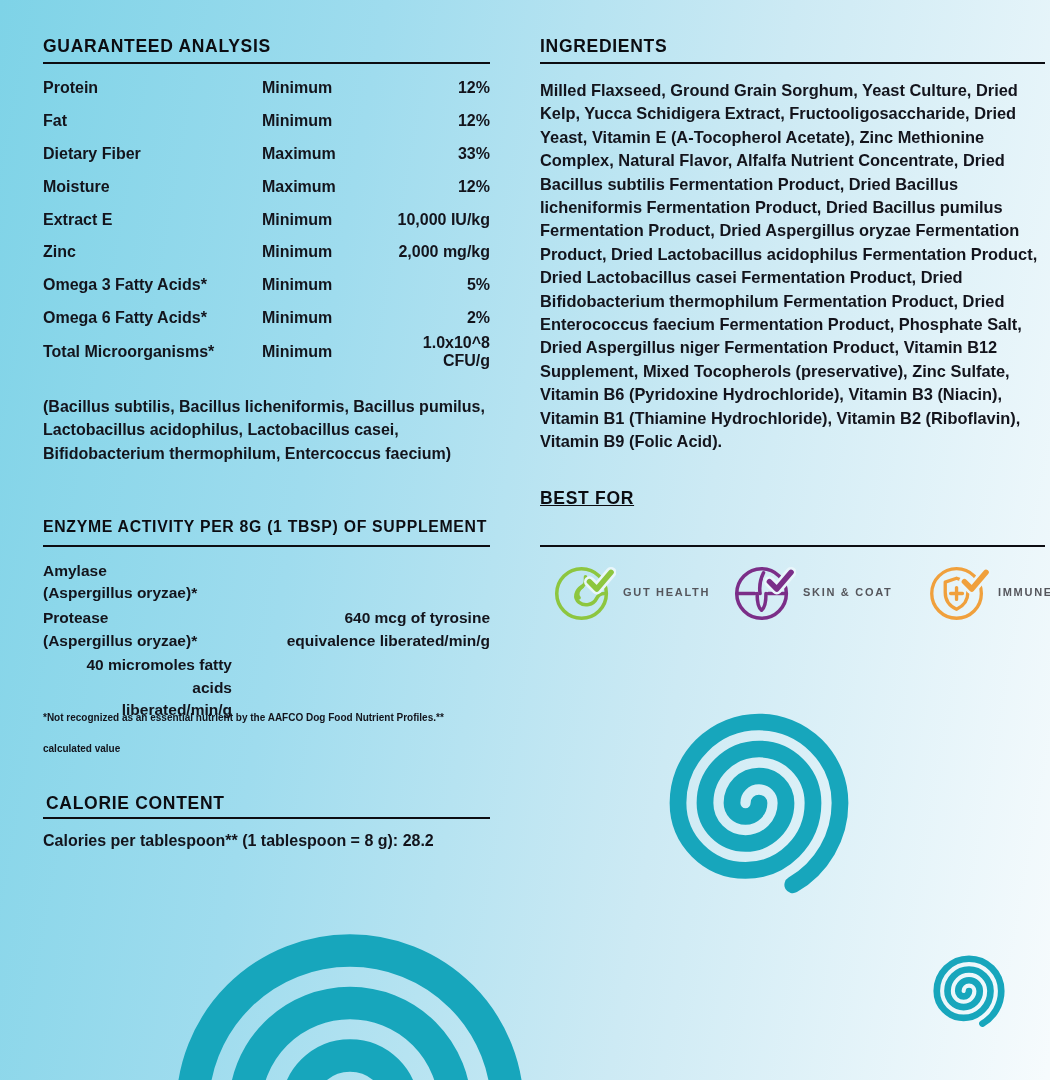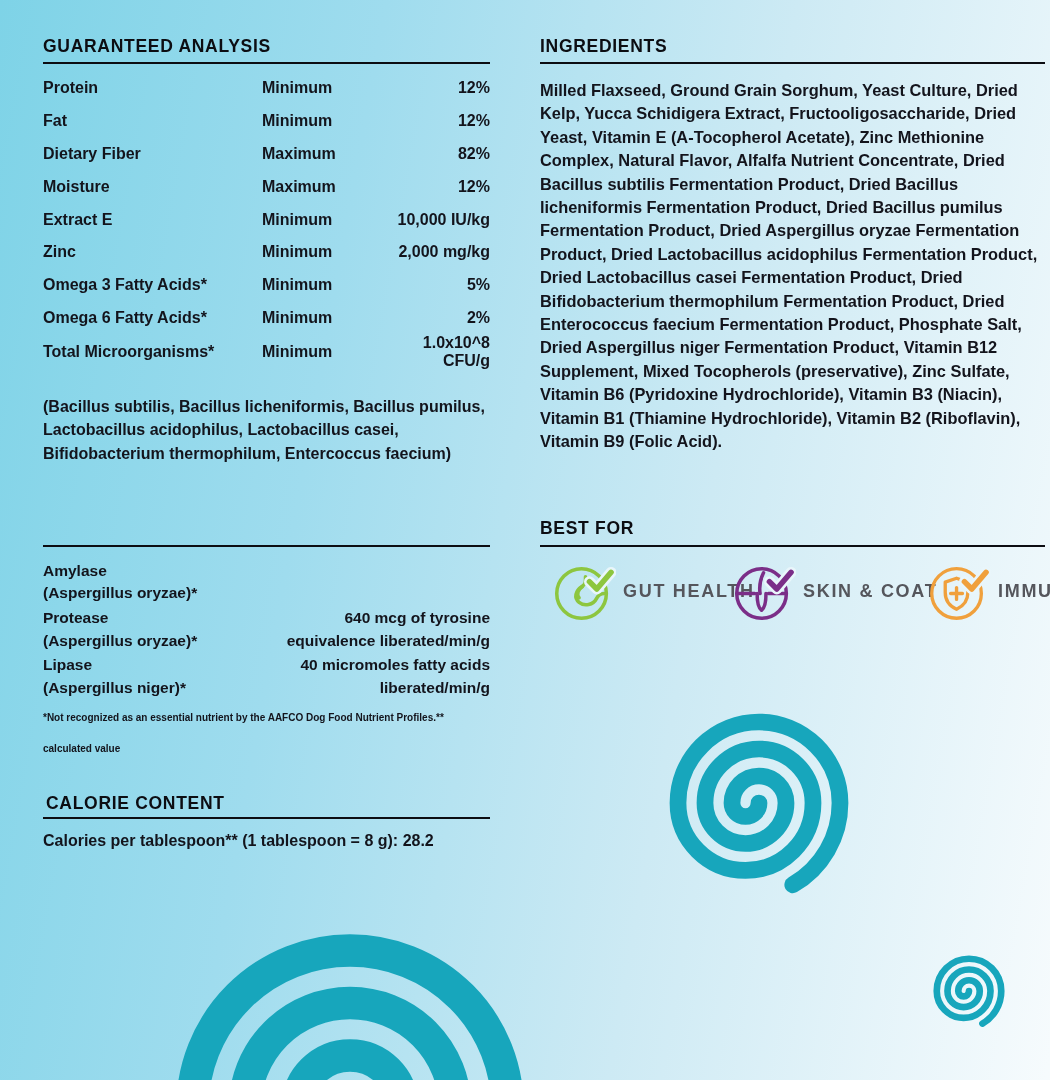--- a/index.html
+++ b/index.html
@@ -30,21 +30,21 @@
   .body-text{font-size:16px;font-weight:600;line-height:23.4px;margin:0;}
   
   .enz-row{
     display:grid;grid-template-columns:1fr 258px;align-items:start;
     font-size:15.5px;font-weight:600;line-height:22.4px;margin-bottom:2.4px;min-height:44.8px;
   }
   .enz-row .act{text-align:right;white-space:pre-line;}
   .footnote{font-size:10px;font-weight:700;line-height:31px;margin:0;}
   
   .bf-item{display:flex;align-items:center;gap:7px;position:absolute;top:0;}
-  .bf-label{font-size:18px;font-weight:600;letter-spacing:1.7px;color:#55565c;white-space:nowrap;}
+  .bf-label{font-size:11px;font-weight:600;letter-spacing:1.7px;color:#55565c;white-space:nowrap;}
   .bf-icon{display:block;}
   .spiral{color:#17a6bc;}
 </style>
 </head>
 <body>
 
 <div class="canvas">
 
   <svg width="0" height="0" style="position:absolute" aria-hidden="true">
     <symbol id="spiral" viewBox="-40 -40 80 80">
@@ -81,21 +81,21 @@
         <span class="val">12%</span>
       </div>
       <div class="ga-row">
         <span>Fat</span>
         <span>Minimum</span>
         <span class="val">12%</span>
       </div>
       <div class="ga-row">
         <span>Dietary Fiber</span>
         <span>Maximum</span>
-        <span class="val">82%</span>
+        <span class="val">33%</span>
       </div>
       <div class="ga-row">
         <span>Moisture</span>
         <span>Maximum</span>
         <span class="val">12%</span>
       </div>
       <div class="ga-row">
         <span>Extract E</span>
         <span>Minimum</span>
         <span class="val">10,000 IU/kg</span>
@@ -117,62 +117,59 @@
       </div>
       <div class="ga-row">
         <span>Total Microorganisms*</span>
         <span>Minimum</span>
         <span class="val">1.0x10^8 CFU/g</span>
       </div>
     </div>
 
     <p class="abs body-text" style="top:395px;width:100%;">(Bacillus subtilis, Bacillus licheniformis, Bacillus pumilus, Lactobacillus acidophilus, Lactobacillus casei, Bifidobacterium thermophilum, Entercoccus faecium)</p>
 
+    <h3 class="abs sec-title" style="top:518px;">ENZYME ACTIVITY PER 8G (1 TBSP) OF SUPPLEMENT</h3>
     <div class="abs rule" style="top:545px;"></div>
 
     <div class="abs" style="top:560px;width:100%;">
       <div class="enz-row">
         <span>
           <span>Amylase</span><br>
           <span>(Aspergillus oryzae)*</span>
         </span>
       </div>
       <div class="enz-row">
         <span>
           <span>Protease</span><br>
           <span>(Aspergillus oryzae)*</span>
         </span>
         <span class="act">640 mcg of tyrosine
 equivalence liberated/min/g</span>
       </div>
       <div class="enz-row">
-        <span>
-          <span>Lipase</span><br>
-          <span>(Aspergillus niger)*</span>
-        </span>
         <span class="act">40 micromoles fatty acids
 liberated/min/g</span>
       </div>
     </div>
 
     <p class="abs footnote" style="top:702px;width:100%;">*Not recognized as an essential nutrient by the AAFCO Dog Food Nutrient Profiles.** calculated value</p>
 
     <h2 class="abs sec-title" style="top:793px;left:3px;">CALORIE CONTENT</h2>
     <div class="abs rule" style="top:817px;"></div>
     <p class="abs body-text" style="top:829px;width:100%;">Calories per tablespoon** (1 tablespoon = 8 g): 28.2</p>
   </section>
 
   <section class="abs col-right">
 
     <h2 class="abs sec-title" style="top:36px;">INGREDIENTS</h2>
     <div class="abs rule" style="top:62px;"></div>
 
     <p class="abs body-text" style="top:79px;width:100%;font-size:16.4px;">Milled Flaxseed, Ground Grain Sorghum, Yeast Culture, Dried Kelp, Yucca Schidigera Extract, Fructooligosaccharide, Dried Yeast, Vitamin E (A-Tocopherol Acetate), Zinc Methionine Complex, Natural Flavor, Alfalfa Nutrient Concentrate, Dried Bacillus subtilis Fermentation Product, Dried Bacillus licheniformis Fermentation Product, Dried Bacillus pumilus Fermentation Product, Dried Aspergillus oryzae Fermentation Product, Dried Lactobacillus acidophilus Fermentation Product, Dried Lactobacillus casei Fermentation Product, Dried Bifidobacterium thermophilum Fermentation Product, Dried Enterococcus faecium Fermentation Product, Phosphate Salt, Dried Aspergillus niger Fermentation Product, Vitamin B12 Supplement, Mixed Tocopherols (preservative), Zinc Sulfate, Vitamin B6 (Pyridoxine Hydrochloride), Vitamin B3 (Niacin), Vitamin B1 (Thiamine Hydrochloride), Vitamin B2 (Riboflavin), Vitamin B9 (Folic Acid).</p>
 
-    <h2 class="abs sec-title" style="top:518px;">BEST FOR</h2>
+    <h2 class="abs sec-title" style="top:488px;text-decoration:underline;">BEST FOR</h2>
     <div class="abs rule" style="top:545px;"></div>
 
     <div class="abs" style="top:560px;width:100%;height:80px;">
 
       <div class="bf-item" style="left:13px;">
         <svg class="bf-icon" width="63" height="63" viewBox="0 0 64 64">
           <g fill="none" stroke="#8dc63f" stroke-width="3.6" stroke-linecap="round" stroke-linejoin="round">
             <circle cx="29" cy="34" r="25.2"></circle>
             <path d="M 33 17 c 0 5 .5 7 -3 9.5 c -7.5 5 -9 12 -3.5 16.5 c 5.5 4.5 14.5 2.5 17.5 -3.5 c 2 -4 4.5 -5.5 8 -5.5"></path>
             <path d="M 30 27 c -4.5 3 -6.5 7.5 -3.5 11.5"></path>

